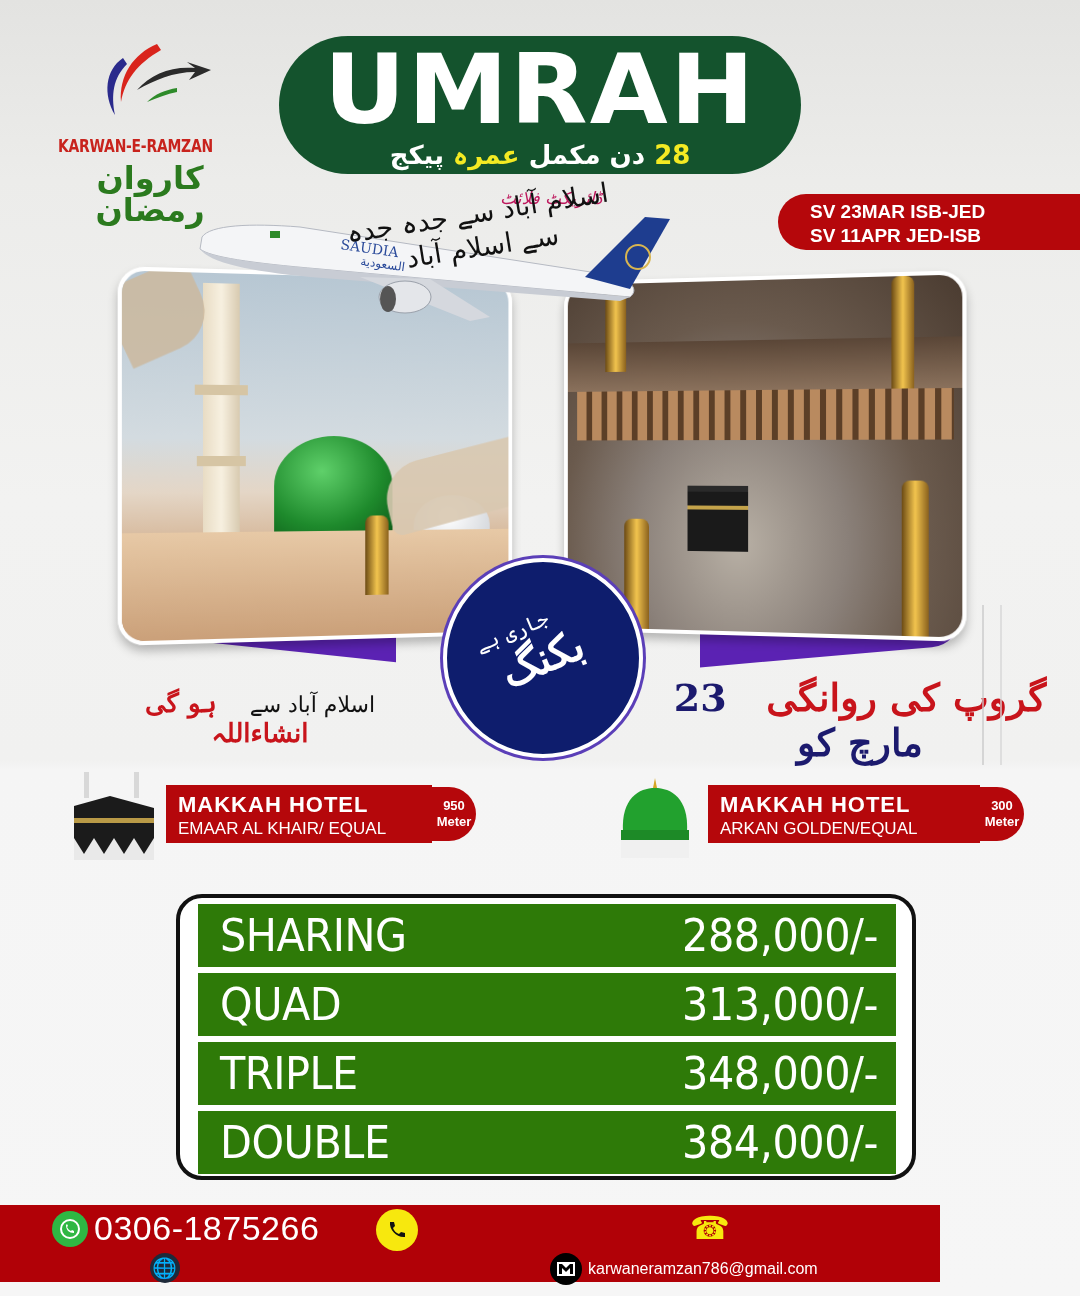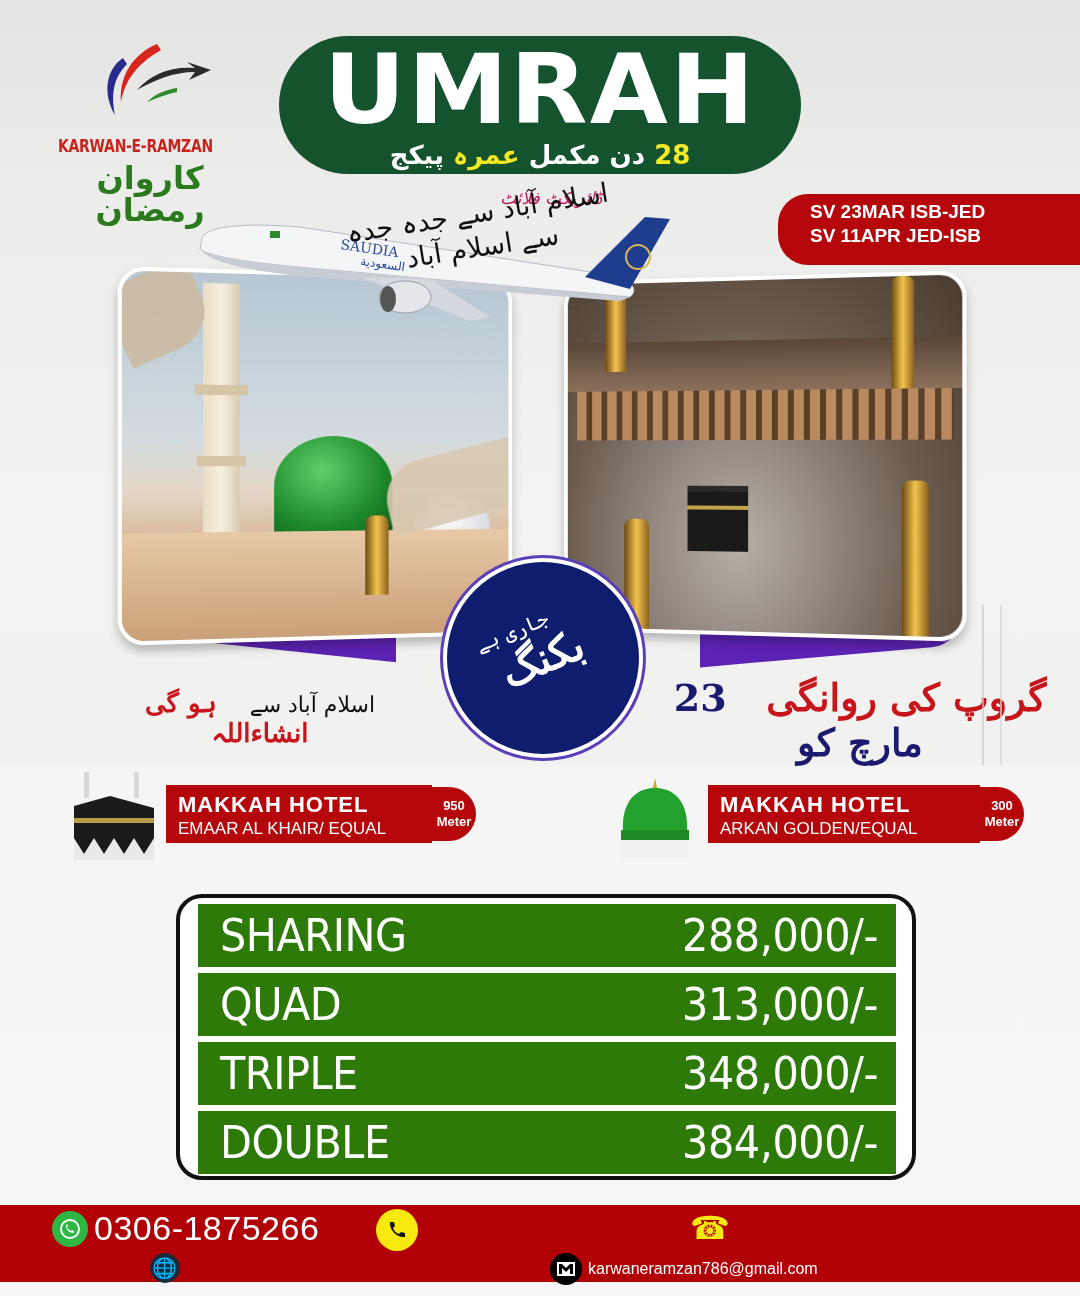--- a/index.html
+++ b/index.html
@@ -23,21 +23,21 @@
     display: flex; flex-direction: column; align-items: center; justify-content: flex-start;
   }
   .umrah-title { margin-top: 4px; font-size: 96px; font-weight: bold; color: #fff; letter-spacing: 2px; line-height: 100px; font-family: "DejaVu Sans", sans-serif; transform: scaleX(1.05); }
   .umrah-sub { direction: rtl; font-size: 26px; font-weight: bold; color: #fff; line-height: 30px; font-family: "DejaVu Sans", sans-serif; }
   .umrah-sub .yl { color: #f4ea23; }
 
   
   .direct-flight { left: 500px; top: 188px; width: 120px; font-size: 17px; color: #be185d; direction: rtl; text-align: left; font-style: italic; font-family: "DejaVu Serif", serif; }
 
   .flight-box {
-    left: 778px; top: 194px; width: 302px; height: 71px;
+    left: 778px; top: 194px; width: 302px; height: 56px;
     background: #b5070b; border-radius: 30px 0 0 30px;
     padding: 6px 0 0 32px; color: #fff; font-weight: bold; font-size: 19px; line-height: 24px;
   }
 
   
   .panel-left-frame {
     left: 126px; top: 418px; width: 270px; height: 230px;
     background: #5b22b3; border-radius: 28px 0 0 30px;
     transform: skewY(6deg);
   }
@@ -117,21 +117,21 @@
     background: #2e7a08; color: #fff;
     display: flex; justify-content: space-between; align-items: center;
     padding: 0 18px 0 22px;
     font-family: "DejaVu Sans", sans-serif; font-size: 45px; letter-spacing: -0.5px;
   }
   .price-row span { transform: scaleX(0.92); display: inline-block; }
   .price-row .label { transform-origin: left; }
   .price-row .value { transform-origin: right; }
 
   
-  .footer { left: 0; top: 1205px; width: 1080px; height: 77px; background: #b10107; padding-left: 20px; }
+  .footer { left: 0; top: 1205px; width: 940px; height: 77px; background: #b10107; padding-left: 20px; }
   .phone { position: absolute; top: 4px; color: #fff; font-size: 34px; letter-spacing: 0.5px; display: flex; align-items: center; white-space: nowrap; }
   .ico-circle { width: 36px; height: 36px; border-radius: 50%; display: inline-flex; align-items: center; justify-content: center; margin-right: 6px; }
   .contact-line { position: absolute; top: 48px; color: #fff; font-size: 19px; display: flex; align-items: center; white-space: nowrap; }
   .contact-line.email { font-size: 16px; }
 </style>
 </head>
 <body>
 
 <svg class="abs logo-mark" viewBox="0 0 120 80">
   <path d="M28 18 C10 30 8 55 20 75 C16 55 18 38 32 24 Z" fill="#2a2a8c"></path>

